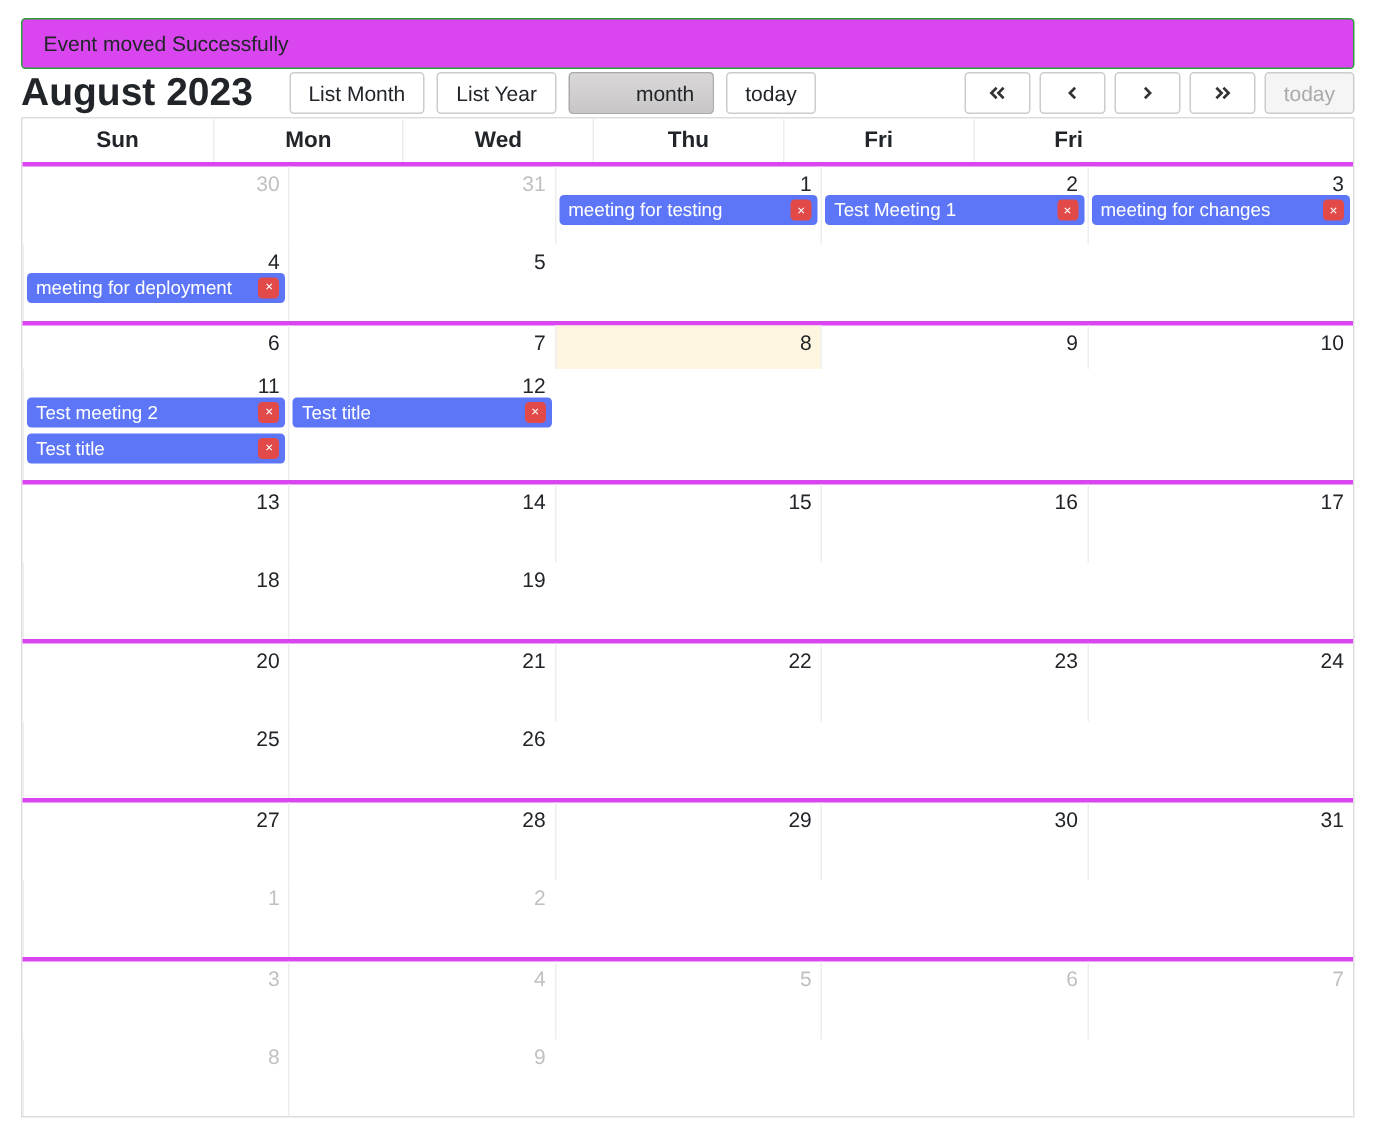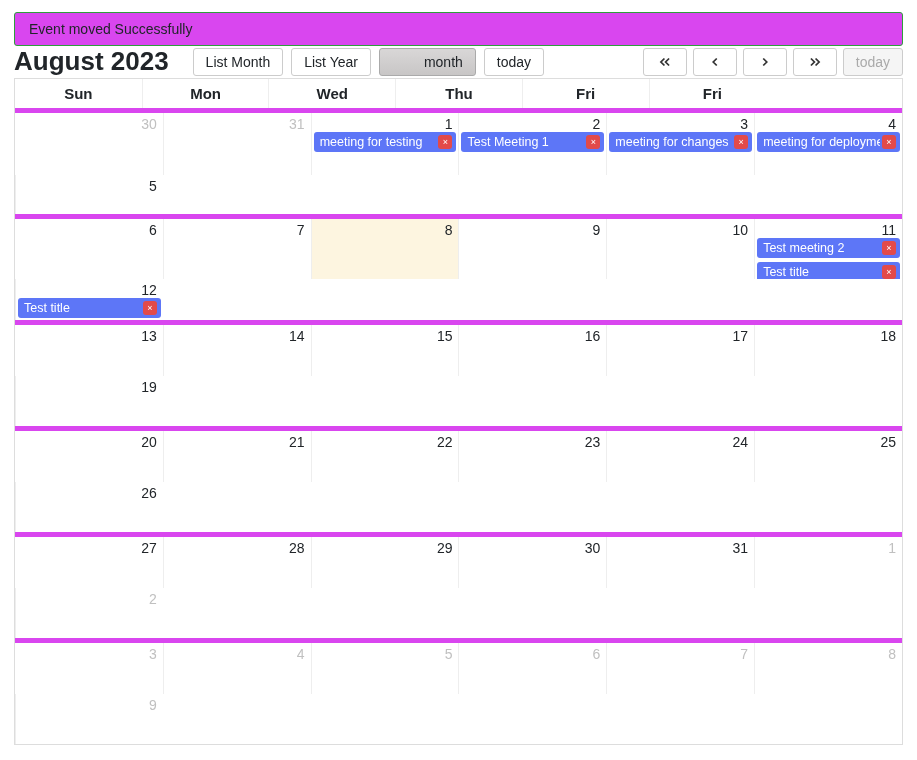--- a/index.html
+++ b/index.html
@@ -16,21 +16,21 @@
     padding: 5px 12px; font-size: 14px; cursor: pointer; color: #212529;
   }
   .btn.icon { padding: 6px 14px; min-width: 42px; display:flex; align-items:center; justify-content:center;}
   .btn svg { width: 14px; height: 14px; display:block; }
   .btn.active { background-image: linear-gradient(#d9d7d7,#c8c6c6); border-color:#aaa;padding-left:44px; }
   .btn.disabled { color:#aaa; background:#f5f5f5; }
   .calendar { border: 1px solid #ddd; border-top: 1px solid #ddd; }
   .header-row { display: grid; grid-template-columns: repeat(7, 1fr); }
   .header-cell { text-align: center; font-weight: 700; padding: 6px 0; font-size: 15px; border-left: 1px solid #eee; }
   .header-cell:first-child { border-left: none; }
-  .week-row { display: grid; grid-template-columns: repeat(6, 1fr); border-top: 5px solid #d946ef; height: 106px; }
+  .week-row { display: grid; grid-template-columns: repeat(5, 1fr); border-top: 3px solid #d946ef; height: 106px; }
   .day-cell { border-left: 1px solid #eee; position: relative; overflow: hidden; display:flex; flex-direction:column; }
   .day-cell:first-child { border-left: none; }
   .day-num { text-align: right; padding: 3px 6px 0 0; font-size: 14px; }
   .day-num.other { color: #c0c0c0; }
   .highlight { background: #fdf5e0; }
   .events { display:flex; flex-direction:column; gap:4px; padding: 0 2px 2px 2px; }
   .event {
     background: #5d76f7; color: #fff; font-size: 12.5px; border-radius: 3px;
     padding: 2px 4px 2px 6px; display:flex; align-items:center; white-space: nowrap;
     overflow: hidden; position: relative; height:20px; cursor:pointer;

